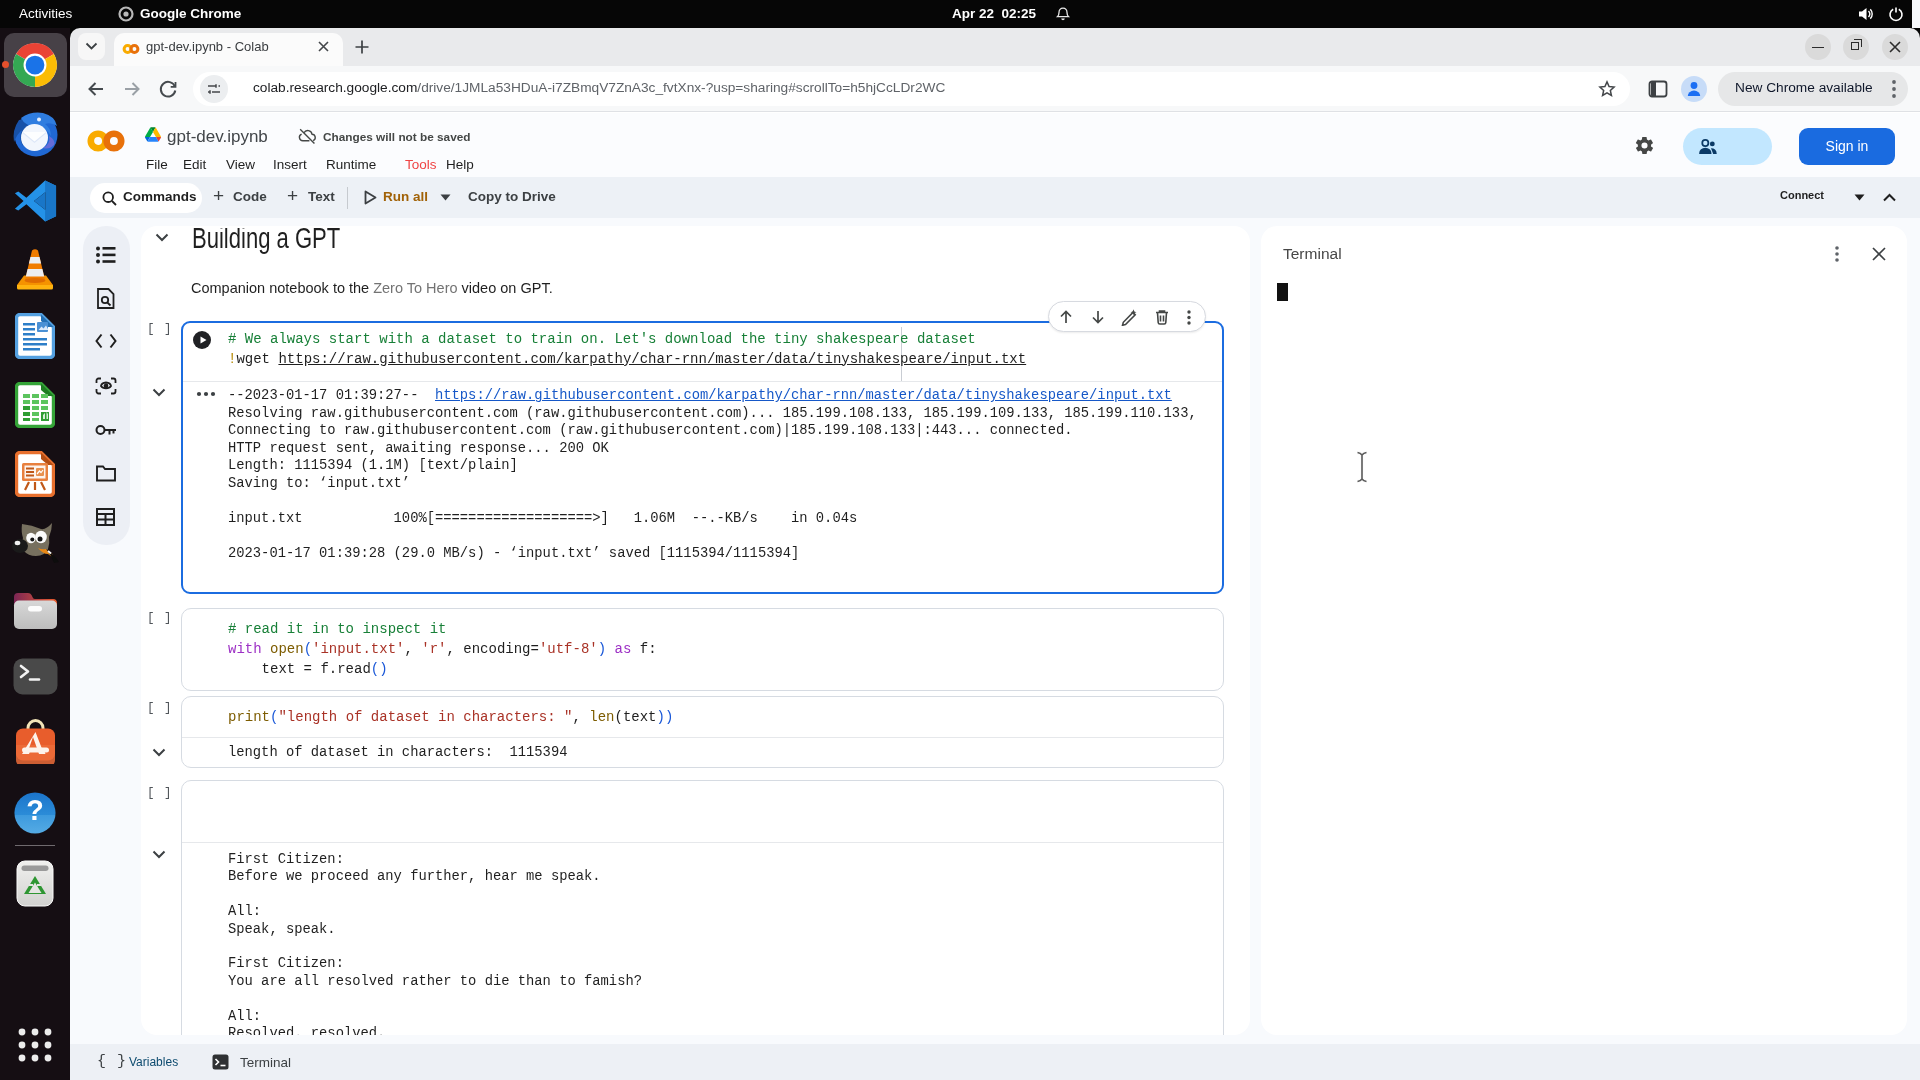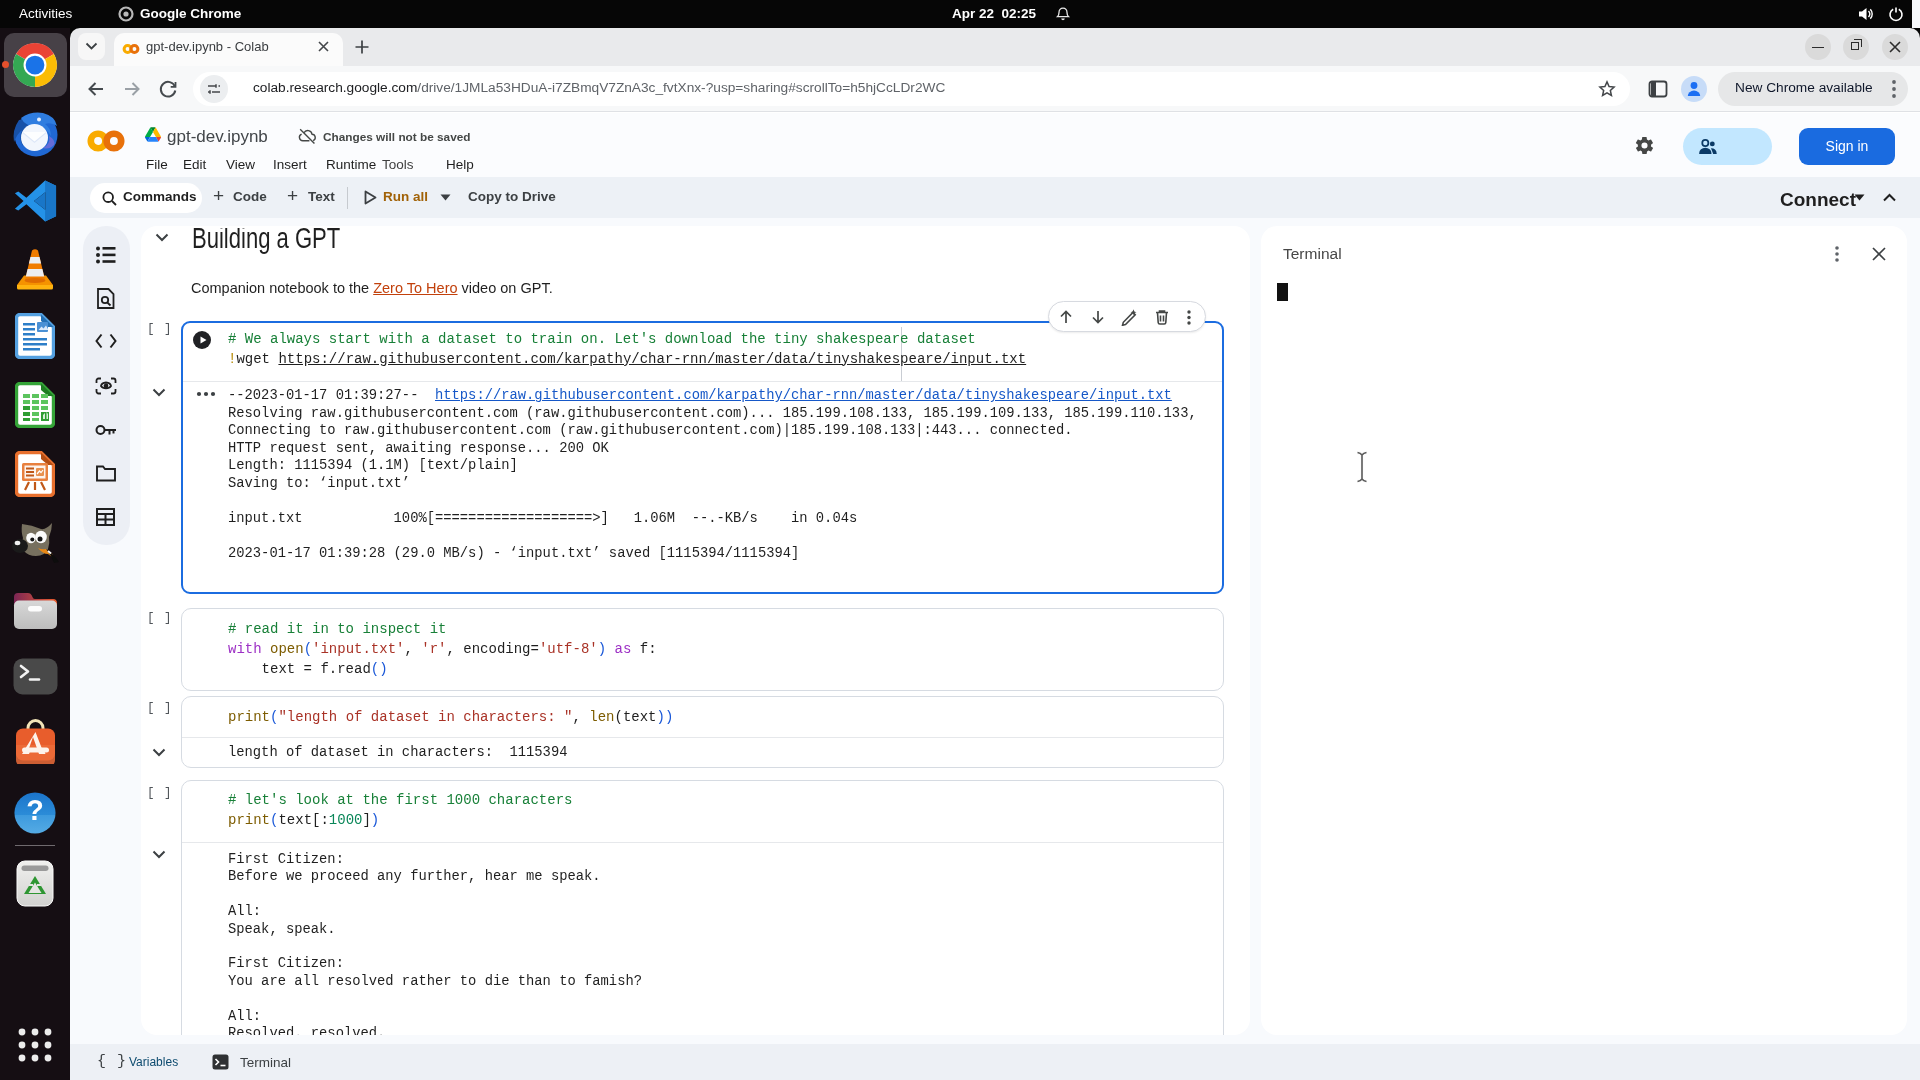--- a/index.html
+++ b/index.html
@@ -291,21 +291,21 @@
   <svg class="abs" style="left:228px; top:15px;" width="19" height="17" viewBox="0 0 24 22" fill="none" stroke="#444746" stroke-width="1.8">
     <path d="M7.5 6.2 a5.5 5.5 0 0 1 10.3 1.8 a4.3 4.3 0 0 1 1.5 8.3 M14.5 16.5 H6 a4.5 4.5 0 0 1-1.6-8.7"></path>
     <path d="M2.5 1.5 L21 20"></path>
   </svg>
   <span class="abs" style="left:253px; top:17px; font-size:11.8px; font-weight:700; color:#444746;">Changes will not be saved</span>
   <span class="abs" style="left:76px; top:44px; font-size:13.5px; color:#1f1f1f;">File</span>
   <span class="abs" style="left:113px; top:44px; font-size:13.5px; color:#1f1f1f;">Edit</span>
   <span class="abs" style="left:156px; top:44px; font-size:13.5px; color:#1f1f1f;">View</span>
   <span class="abs" style="left:203px; top:44px; font-size:13.5px; color:#1f1f1f;">Insert</span>
   <span class="abs" style="left:256px; top:44px; font-size:13.5px; color:#1f1f1f;">Runtime</span>
-  <span class="abs" style="left:312px; top:44px; font-size:13.5px; color:#404040;">Tools</span>
+  <span class="abs" style="left:335px; top:44px; font-size:13.5px; color:#ef4444;">Tools</span>
   <span class="abs" style="left:376px; top:44px; font-size:13.5px; color:#1f1f1f;">Help</span>
   <svg class="abs" style="left:1564px; top:22px;" width="21" height="21" viewBox="0 0 24 24" fill="#454746">
       <path d="M19.4 13c0-.3.1-.6.1-1s0-.7-.1-1l2.1-1.6c.2-.2.2-.4.1-.6l-2-3.4c-.1-.2-.4-.3-.6-.2l-2.5 1a7 7 0 0 0-1.7-1l-.4-2.6c0-.2-.2-.4-.5-.4h-4c-.2 0-.4.2-.5.4l-.4 2.6a7 7 0 0 0-1.7 1l-2.5-1c-.2-.1-.5 0-.6.2l-2 3.4c-.1.2-.1.5.1.6L4.5 11c0 .3-.1.6-.1 1s0 .7.1 1l-2.1 1.6c-.2.2-.2.4-.1.6l2 3.4c.1.2.4.3.6.2l2.5-1a7 7 0 0 0 1.7 1l.4 2.6c0 .2.2.4.5.4h4c.2 0 .4-.2.5-.4l.4-2.6a7 7 0 0 0 1.7-1l2.5 1c.2.1.5 0 .6-.2l2-3.4c.1-.2.1-.5-.1-.6zM12 15.5a3.5 3.5 0 1 1 0-7 3.5 3.5 0 0 1 0 7z"></path>
     </svg>
   <div class="abs" style="left:1613px; top:15px; width:89px; height:37px; background:#c2e7ff; border-radius:19px;"></div>
   <svg class="abs" style="left:1627px; top:24px;" width="21" height="19" viewBox="0 0 24 21" fill="none" stroke="#0b3a66" stroke-width="2">
     <circle cx="9.5" cy="6.5" r="3.5"></circle>
     <path d="M2.5 19 v-1 a7 6 0 0 1 14 0 v1 Z" fill="#0b3a66" stroke="none"></path>
     <circle cx="17.5" cy="7.5" r="2.8" fill="#0b3a66" stroke="none"></circle>
     <path d="M16 12.5 a6 6 0 0 1 6.5 6 v0.5 h-4" fill="#0b3a66" stroke="none"></path>
@@ -326,21 +326,21 @@
   <span class="abs" style="left:238px; top:12px; font-size:13.5px; font-weight:700; color:#3c4043;">Text</span>
   <div class="abs" style="left:277px; top:10px; width:1px; height:22px; background:#c6cacf;"></div>
   <svg class="abs" style="left:294px; top:13px;" width="13" height="15" viewBox="0 0 13 15" fill="none" stroke="#3c4043" stroke-width="1.8">
       <path d="M1.5 1.5 L11.5 7.5 L1.5 13.5 Z" stroke-linejoin="round"></path>
     </svg>
   <span class="abs" style="left:313px; top:12px; font-size:13.5px; font-weight:700; color:#a16207;">Run all</span>
   <svg class="abs" style="left:370px; top:17px;" width="11" height="7" viewBox="0 0 11 7" fill="#3c4043">
       <path d="M0.5 0.5 h10 L5.5 6.5 Z"></path>
     </svg>
   <span class="abs" style="left:398px; top:12px; font-size:13.5px; font-weight:700; color:#3c4043;">Copy to Drive</span>
-  <span class="abs" style="left:1710px; top:12px; font-size:19px; font-weight:700; color:#1f1f1f;">Connect</span>
+  <span class="abs" style="left:1710px; top:12px; font-size:11px; font-weight:700; color:#1f1f1f;">Connect</span>
   <svg class="abs" style="left:1784px; top:17px;" width="11" height="7" viewBox="0 0 11 7" fill="#1f1f1f">
       <path d="M0.5 0.5 h10 L5.5 6.5 Z"></path>
     </svg>
   <svg class="abs" style="left:1812px; top:13px;" width="15" height="15" viewBox="0 0 15 15" fill="none" stroke="#1f1f1f" stroke-width="2">
       <path d="M2 10.5 L7.5 5 L13 10.5"></path>
     </svg>
 </div>
 <div class="abs" id="workspace">
   <div class="abs" style="left:13px; top:8px; width:47px; height:319px; background:#eceff5; border-radius:23px;"></div>
   <svg class="abs" style="left:26px; top:28px;" width="20" height="18" viewBox="0 0 20 18" fill="#1f1f1f">
@@ -376,21 +376,21 @@
       <path d="M1 6 H18 M9.5 6 V17"></path>
       <path d="M1 11.5 H18"></path>
     </svg>
   <div class="abs" style="left:71px; top:8px; width:1109px; height:809px; background:#fff; border-radius:16px; overflow:hidden;">
     <svg class="abs" style="left:14px; top:7px;" width="14" height="9" viewBox="0 0 14 9" fill="none" stroke="#3c4043" stroke-width="2">
         <path d="M1.5 1.5 L7 7 L12.5 1.5"></path>
       </svg>
     <div class="abs" style="left:51px; top:2px; width:240px; height:28px; overflow:hidden;">
       <div class="abs" style="left:0px; top:-5px; font-size:30px; line-height:30px; color:#1f1f1f; transform:scaleX(0.735); transform-origin:0 0; white-space:nowrap;">Building a GPT</div>
     </div>
-    <div class="abs" style="left:50px; top:54px; font-size:14.5px; color:#1f1f1f;">Companion notebook to the <span style="color:#c2410c; text-decoration:underline;margin-top:45px;">Zero To Hero</span> video on GPT.</div>
+    <div class="abs" style="left:50px; top:54px; font-size:14.5px; color:#1f1f1f;">Companion notebook to the <span style="color:#737373; margin-top:45px;">Zero To Hero</span> video on GPT.</div>
   </div>
   <div class="abs" style="left:1191px; top:8px; width:646px; height:809px; background:#fff; border-radius:16px;">
     <span class="abs" style="left:22px; top:19px; font-size:15.5px; color:#474747;">Terminal</span>
     <svg class="abs" style="left:574px; top:20px;" width="4" height="16" viewBox="0 0 4 16" fill="#5f6368">
         <circle cx="2" cy="2" r="1.8"></circle>
         <circle cx="2" cy="8" r="1.8"></circle>
         <circle cx="2" cy="14" r="1.8"></circle>
       </svg>
     <svg class="abs" style="left:611px; top:21px;" width="14" height="14" viewBox="0 0 14 14" stroke="#3c4043" stroke-width="1.7">
         <path d="M1 1 L13 13 M13 1 L1 13"></path>
@@ -485,22 +485,20 @@
   <div class="abs" style="left:0px; top:40px; width:1041px; height:1px; background:#e6e8eb;"></div>
   <div class="cellout" style="left:46px; top:47px;">length of dataset in characters:  1115394</div>
 </div>
 <svg class="chev" style="left:152px; top:748px;" width="14" height="9" viewBox="0 0 14 9" fill="none" stroke="#3c4043" stroke-width="2">
     <path d="M1.5 1.5 L7 7 L12.5 1.5"></path>
   </svg>
 
 <div class="mark" style="left:147px; top:786px;">[ ]</div>
 <div class="abs" style="left:181px; top:780px; width:1043px; height:255px; overflow:hidden;">
   <div class="abs" style="left:0px; top:0px; width:1043px; height:400px; background:#fff; border:1px solid #d6dbe2; border-radius:10px;">
-  <div class="cellcode" style="left:46px; top:9px; line-height:20px;"><span class="cm"># let's look at the first 1000 characters</span>
-<span class="bi">print</span><span class="pa">(</span>text[:<span class="nu">1000</span>]<span class="pa">)</span></div>
   <div class="abs" style="left:0px; top:61px; width:1041px; height:1px; background:#e6e8eb;"></div>
   <div class="cellout" style="left:46px; top:70px; line-height:17.4px;">First Citizen:
 Before we proceed any further, hear me speak.
 
 All:
 Speak, speak.
 
 First Citizen:
 You are all resolved rather to die than to famish?
 

